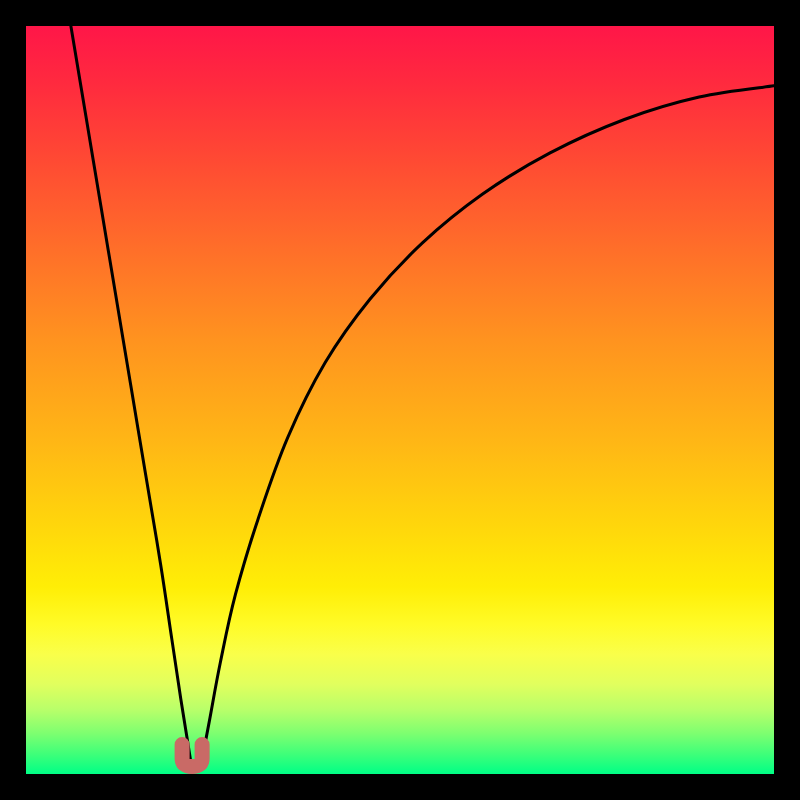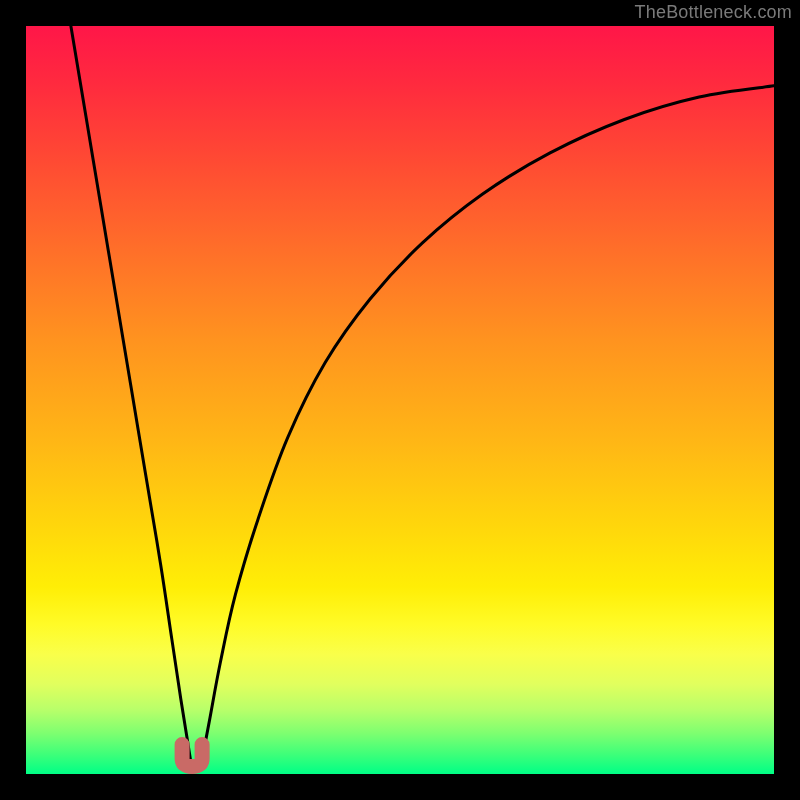--- a/index.html
+++ b/index.html
@@ -79,14 +79,13 @@
 <body>
 
 <div class="frame">
   <div class="plot-area">
     <svg class="plot-svg" viewBox="0 0 748 748" preserveAspectRatio="none">
       <path id="series-0" class="series-line" d="M 44.88 0.00 C 47.57 16.16, 54.45 57.45, 59.84 89.76 C 65.23 122.07, 69.41 147.21, 74.80 179.52 C 80.19 211.83, 84.37 236.97, 89.76 269.28 C 95.15 301.59, 99.33 326.73, 104.72 359.04 C 110.11 391.35, 114.29 416.49, 119.68 448.80 C 125.07 481.11, 129.93 508.94, 134.64 538.56 C 139.35 568.18, 142.22 589.12, 145.86 613.36 C 149.50 637.60, 152.14 655.70, 154.84 673.20 C 157.53 690.70, 158.94 698.75, 160.82 710.60 C 162.70 722.45, 164.50 733.91, 165.31 739.02"></path>
       <path id="series-1" class="series-line" d="M 175.03 739.02 C 176.51 731.21, 179.76 714.22, 183.26 695.64 C 186.76 677.06, 189.77 658.69, 194.48 635.80 C 199.19 612.91, 202.71 594.06, 209.44 568.48 C 216.17 542.90, 222.46 521.95, 231.88 493.68 C 241.30 465.41, 249.68 439.67, 261.80 411.40 C 273.92 383.13, 284.39 361.51, 299.20 336.60 C 314.01 311.69, 326.58 294.56, 344.08 273.02 C 361.58 251.48, 376.24 235.77, 396.44 216.92 C 416.64 198.07, 433.39 184.46, 456.28 168.30 C 479.17 152.14, 498.02 140.62, 523.60 127.16 C 549.18 113.70, 571.47 103.60, 598.40 93.50 C 625.33 83.40, 646.27 77.12, 673.20 71.06 C 700.13 65.00, 734.54 61.86, 748.00 59.84"></path>
       <path id="min-marker" class="min-marker" d="M 156.1 718.5 L 156.1 732.5 Q 156.1 740.5 166.1 740.5 Q 176.1 740.5 176.1 732.5 L 176.1 718.5" stroke="#c96a66"></path>
     </svg>
   </div>
-  <div class="watermark">TheBottleneck.com</div>
 </div>
 
 </body></html>

